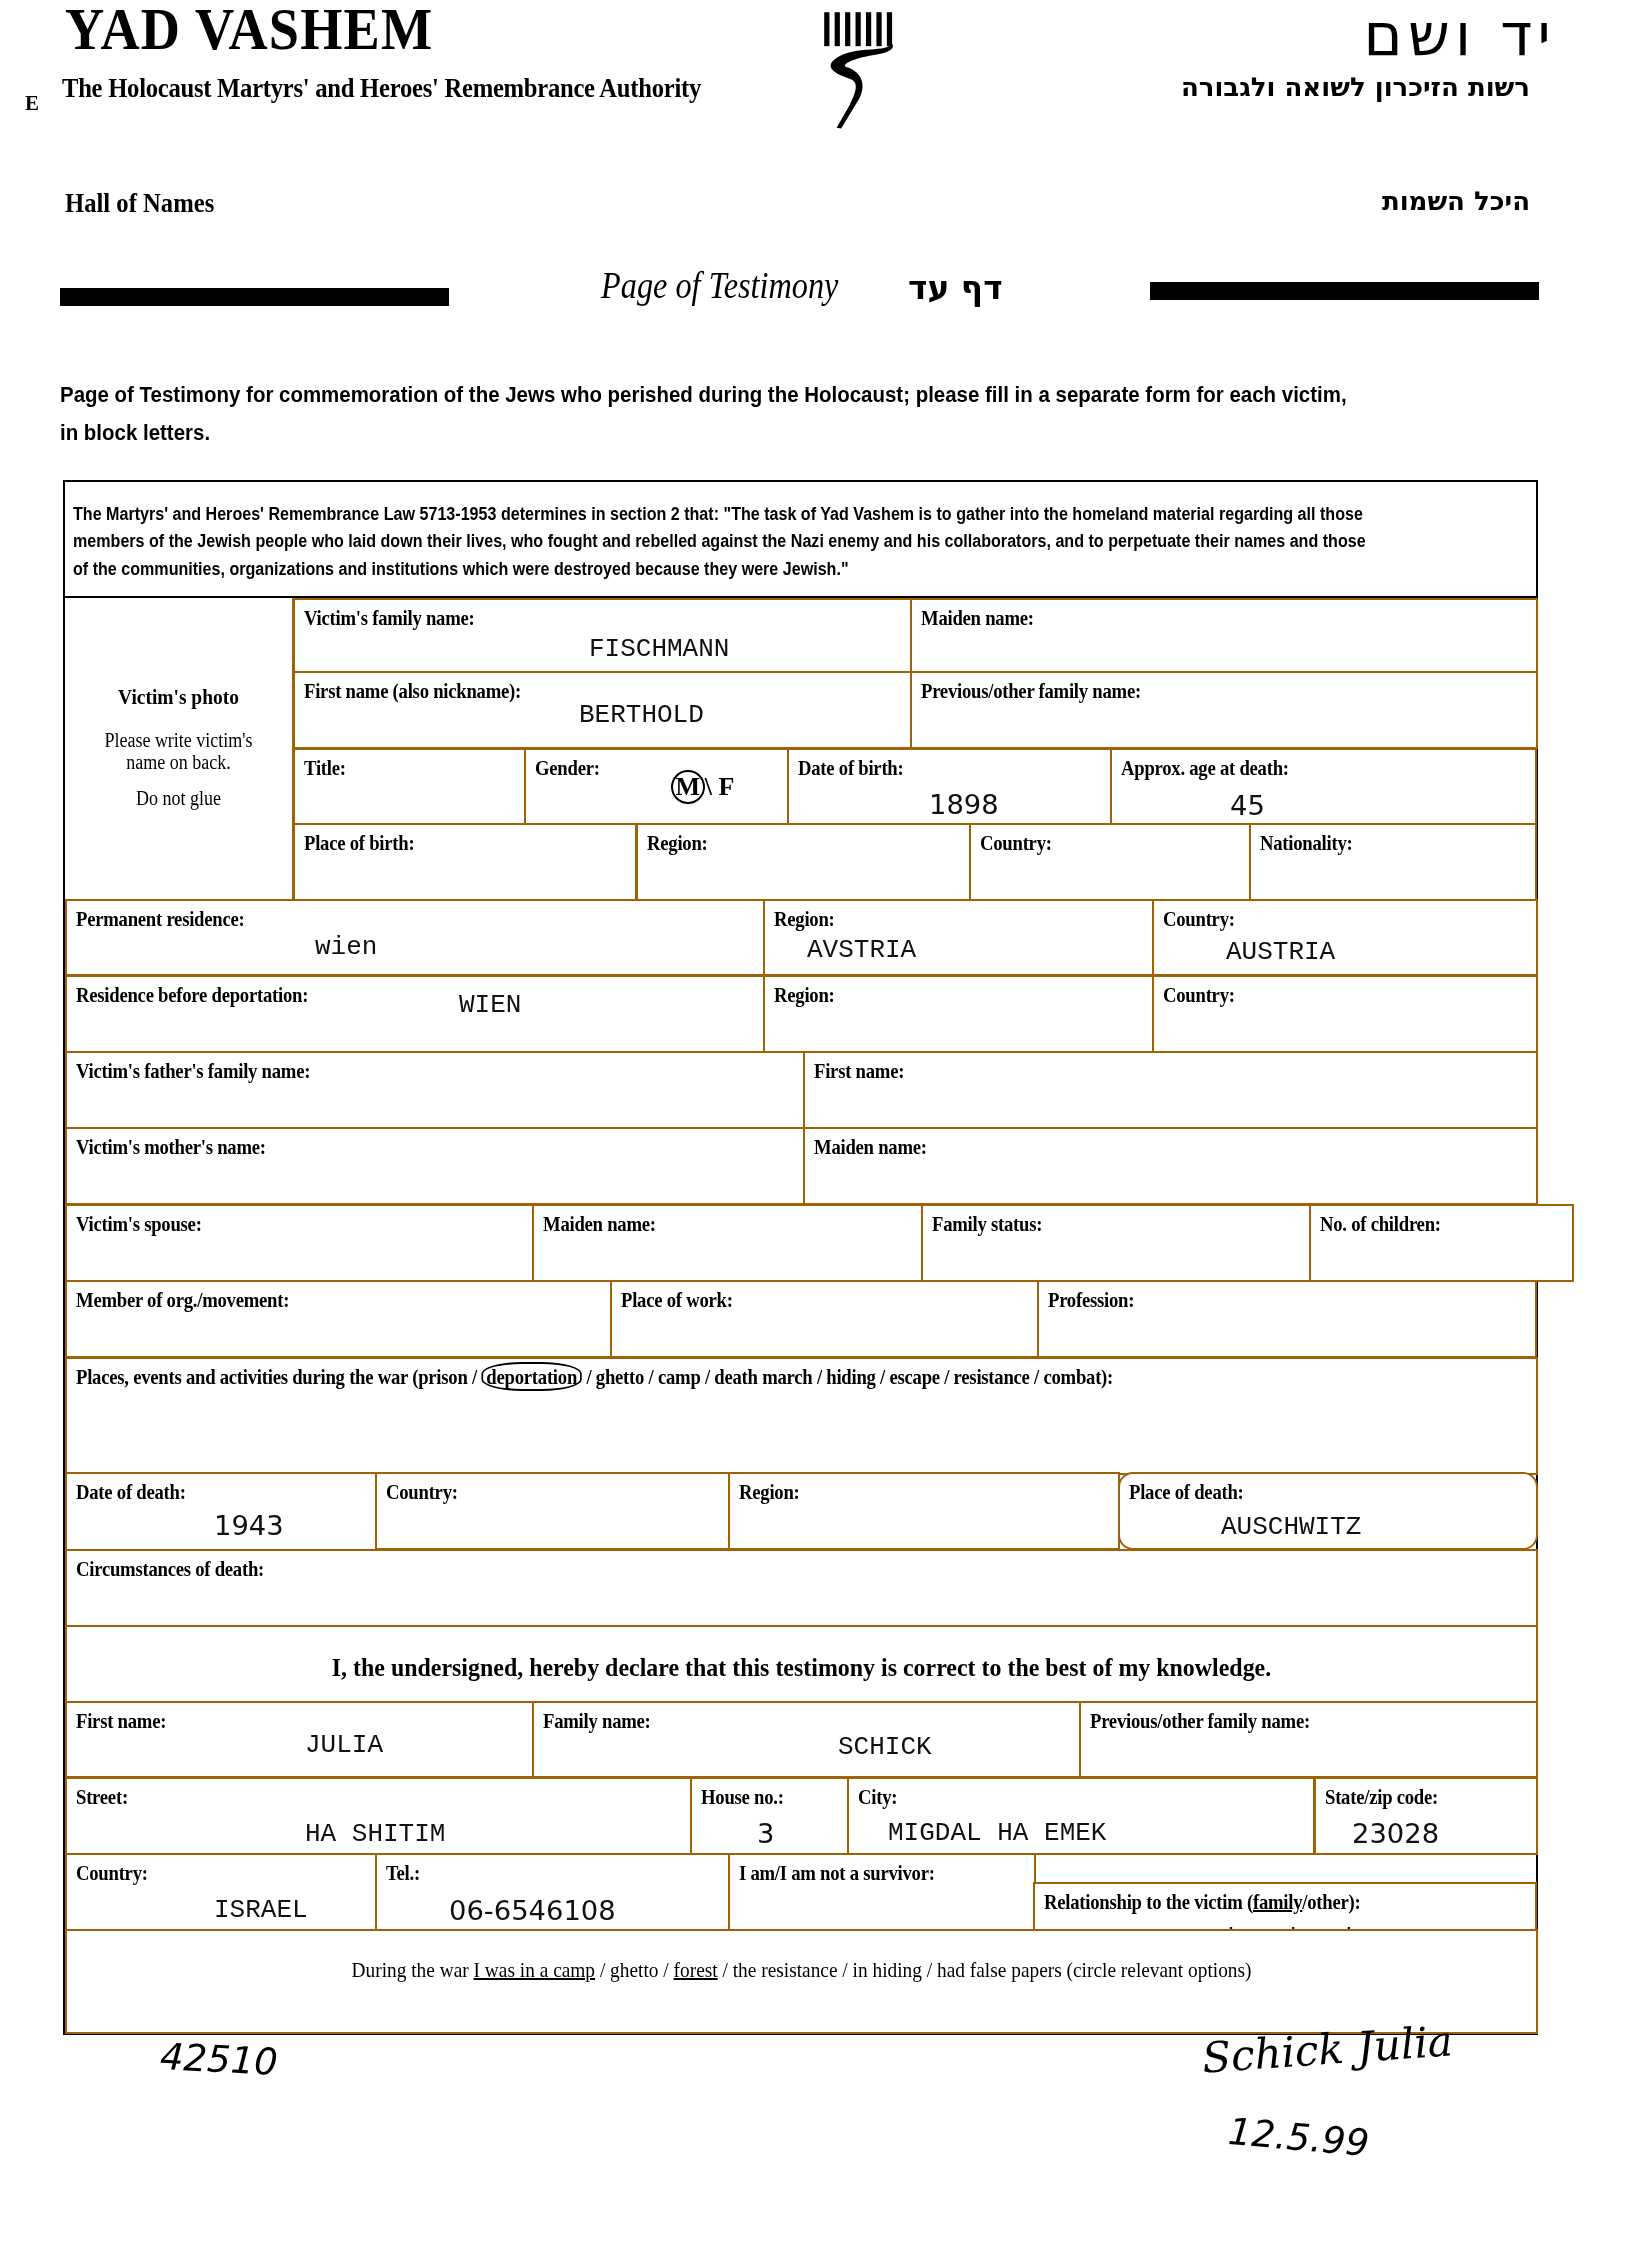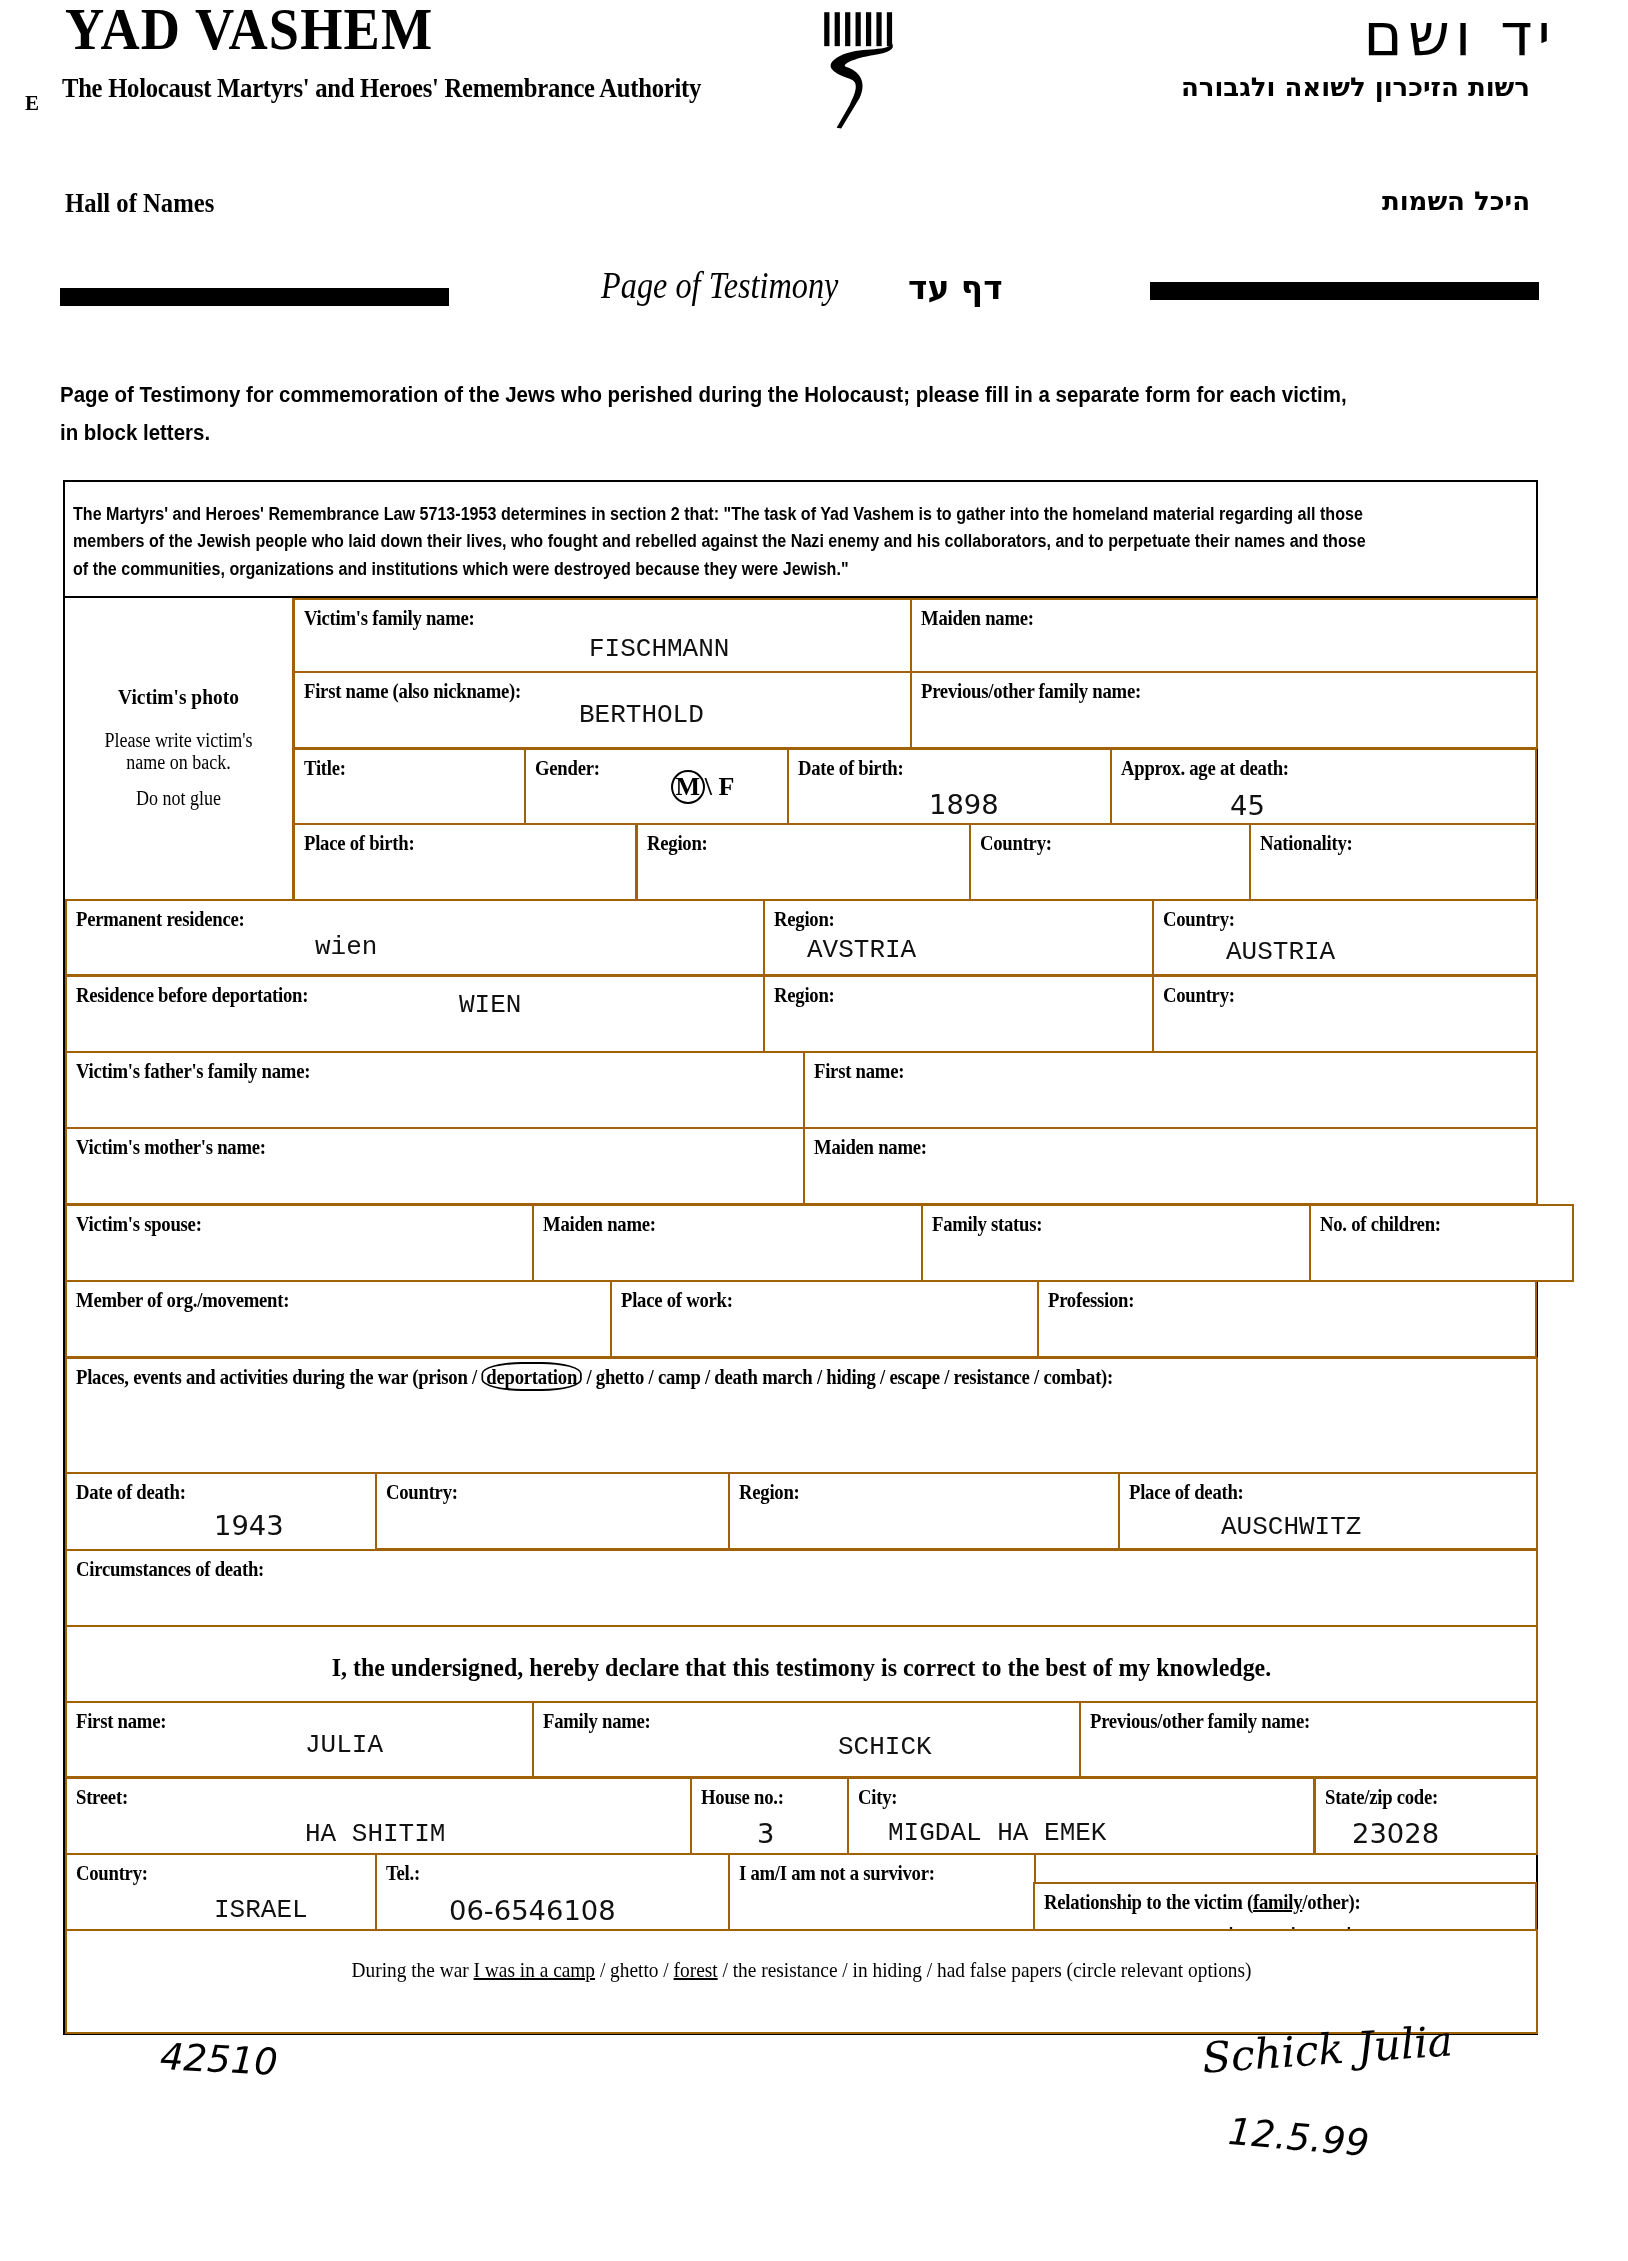--- a/index.html
+++ b/index.html
@@ -203,21 +203,21 @@
 <div class="cell" style="left:65px; top:1472px; width:312px; height:98px;">
   <span class="lbl">Date of death:</span>
   <span class="val hand" style="left:147px; top:36px;">1943</span>
 </div>
 <div class="cell" style="left:375px; top:1472px; width:355px; height:78px;">
   <span class="lbl">Country:</span>
 </div>
 <div class="cell" style="left:728px; top:1472px; width:392px; height:78px;">
   <span class="lbl">Region:</span>
 </div>
-<div class="cell" style="left:1118px; top:1472px; width:420px; height:78px;">
+<div class="cell" style="left:1118px; top:1472px; width:420px; height:78px;border-radius:15px;">
   <span class="lbl">Place of death:</span>
   <span class="val" style="left:101px; top:38px;">AUSCHWITZ</span>
 </div>
 
 <div class="cell" style="left:65px; top:1549px; width:1473px; height:78px;">
   <span class="lbl">Circumstances of death:</span>
 </div>
 
 <div class="cell" style="left:65px; top:1625px; width:1473px; height:78px;">
   <div class="declare">I, the undersigned, hereby declare that this testimony is correct to the best of my knowledge.</div>

